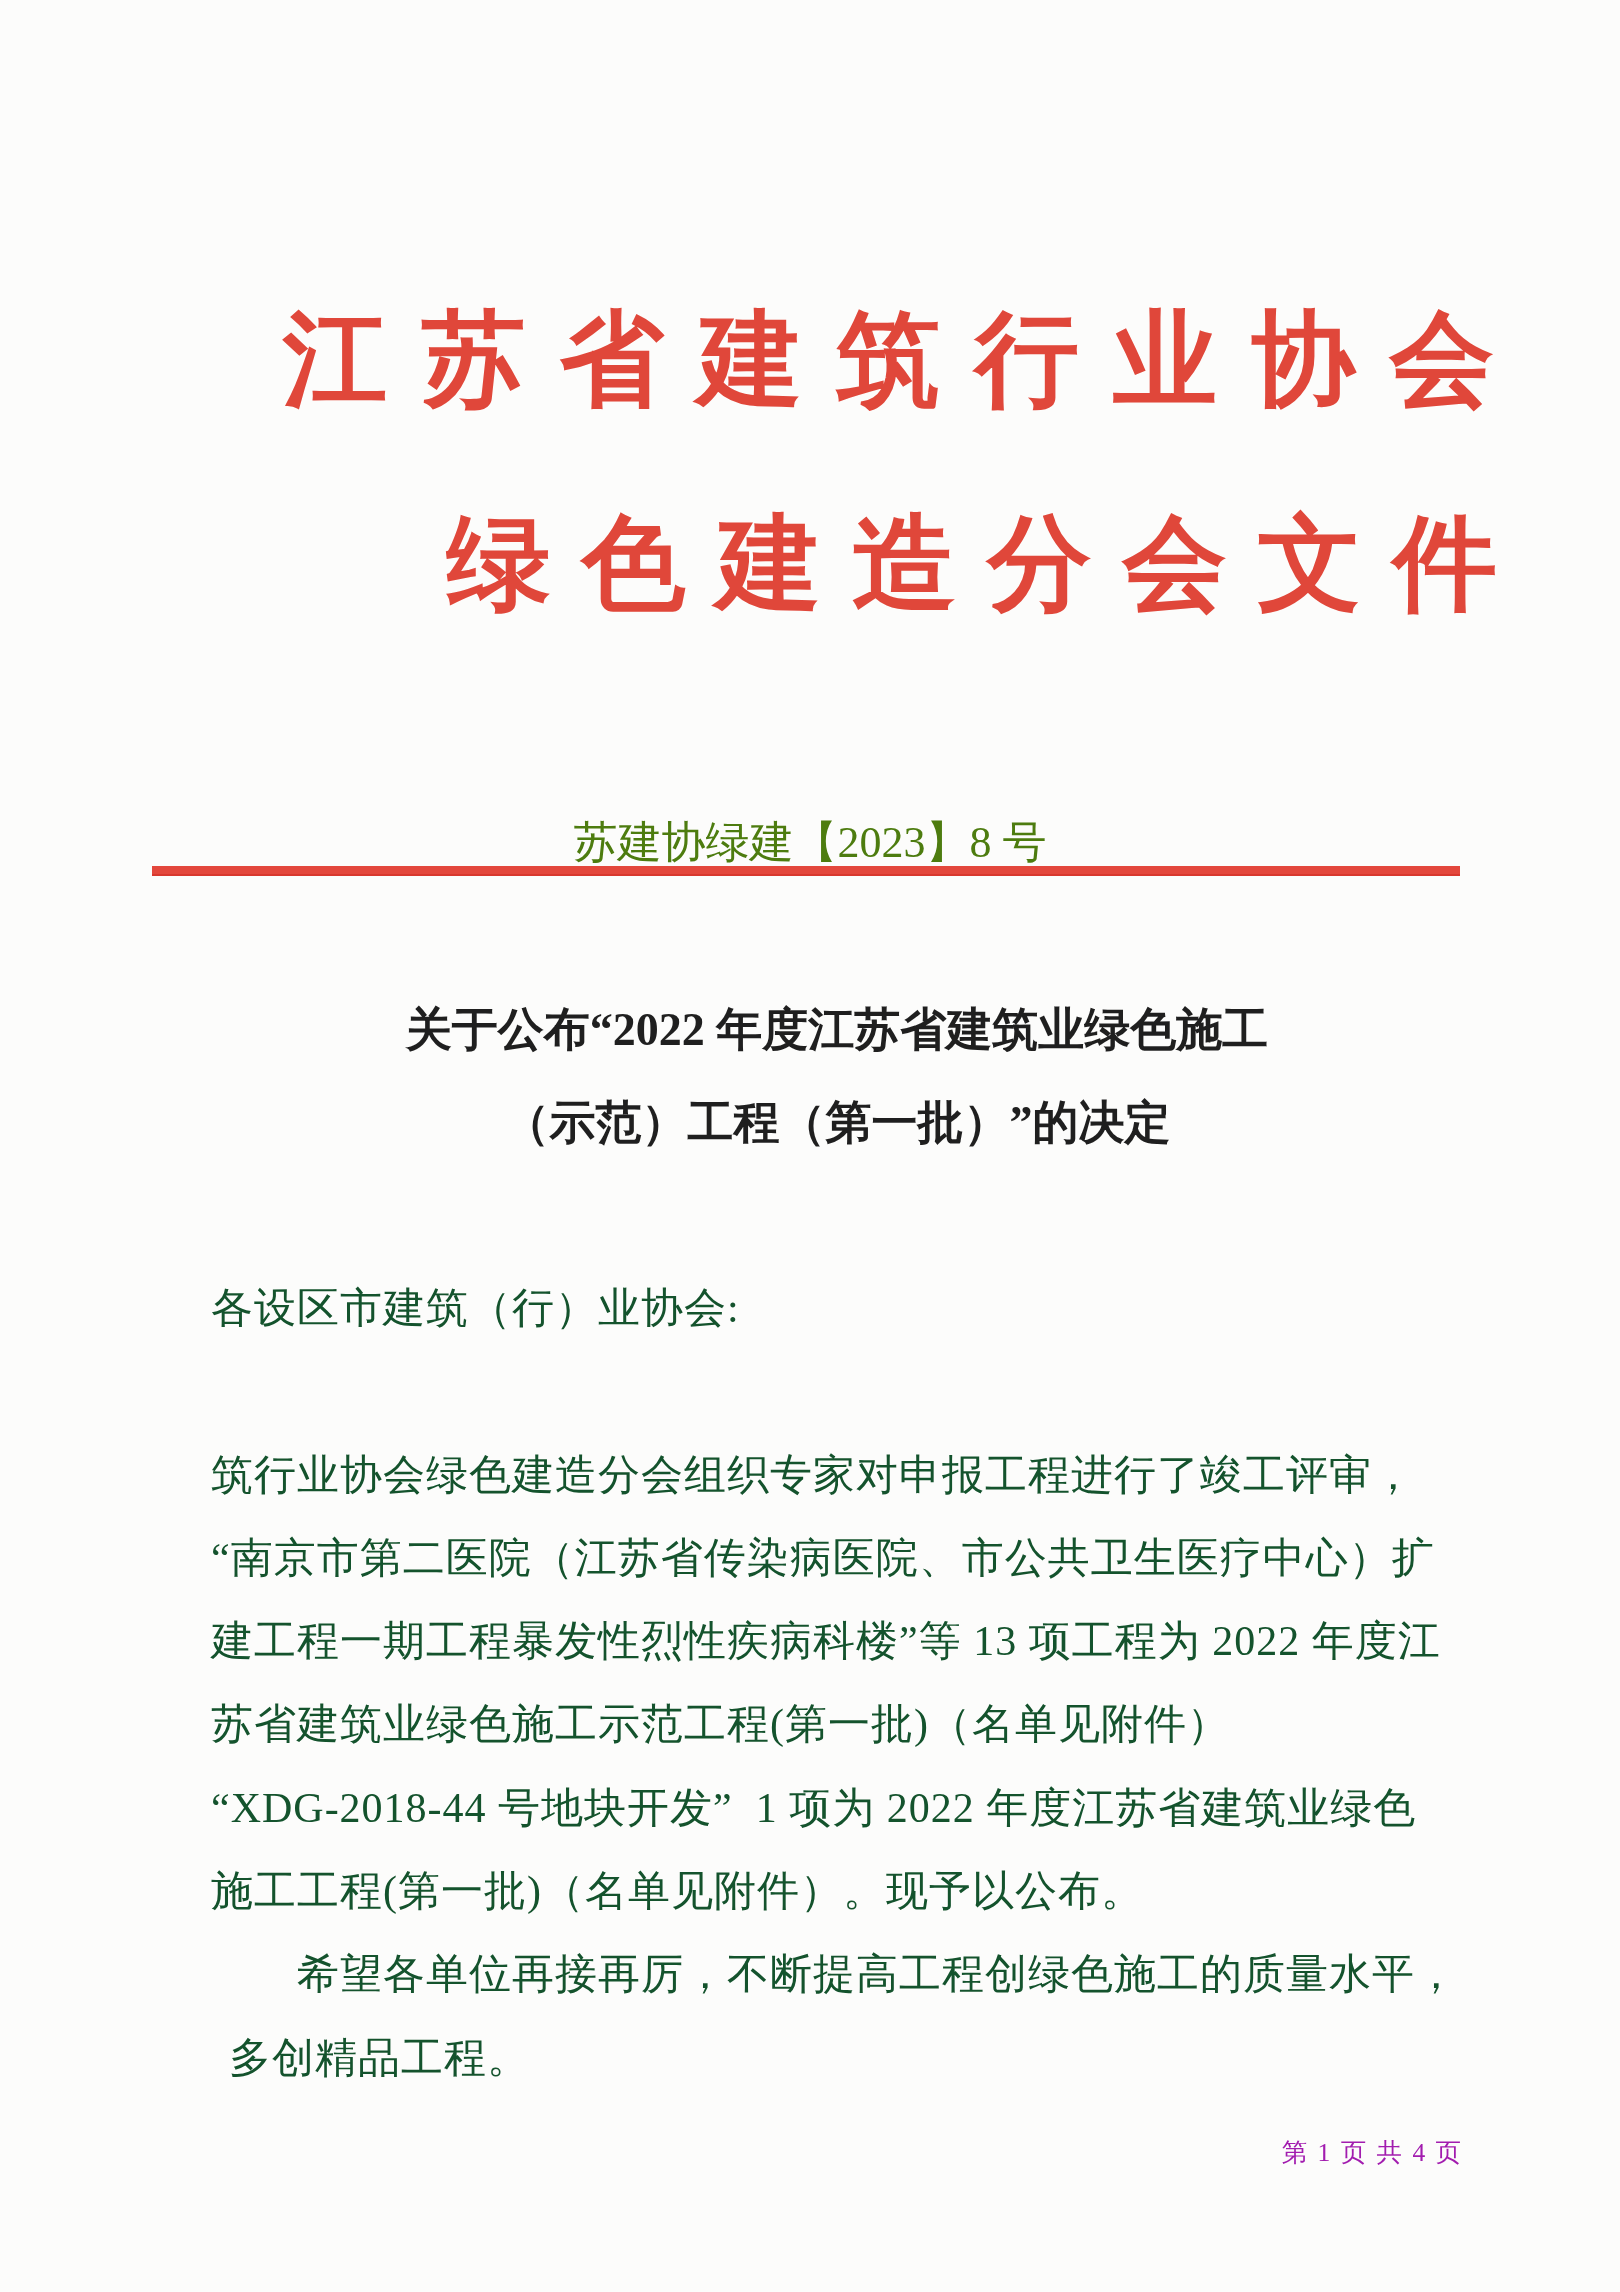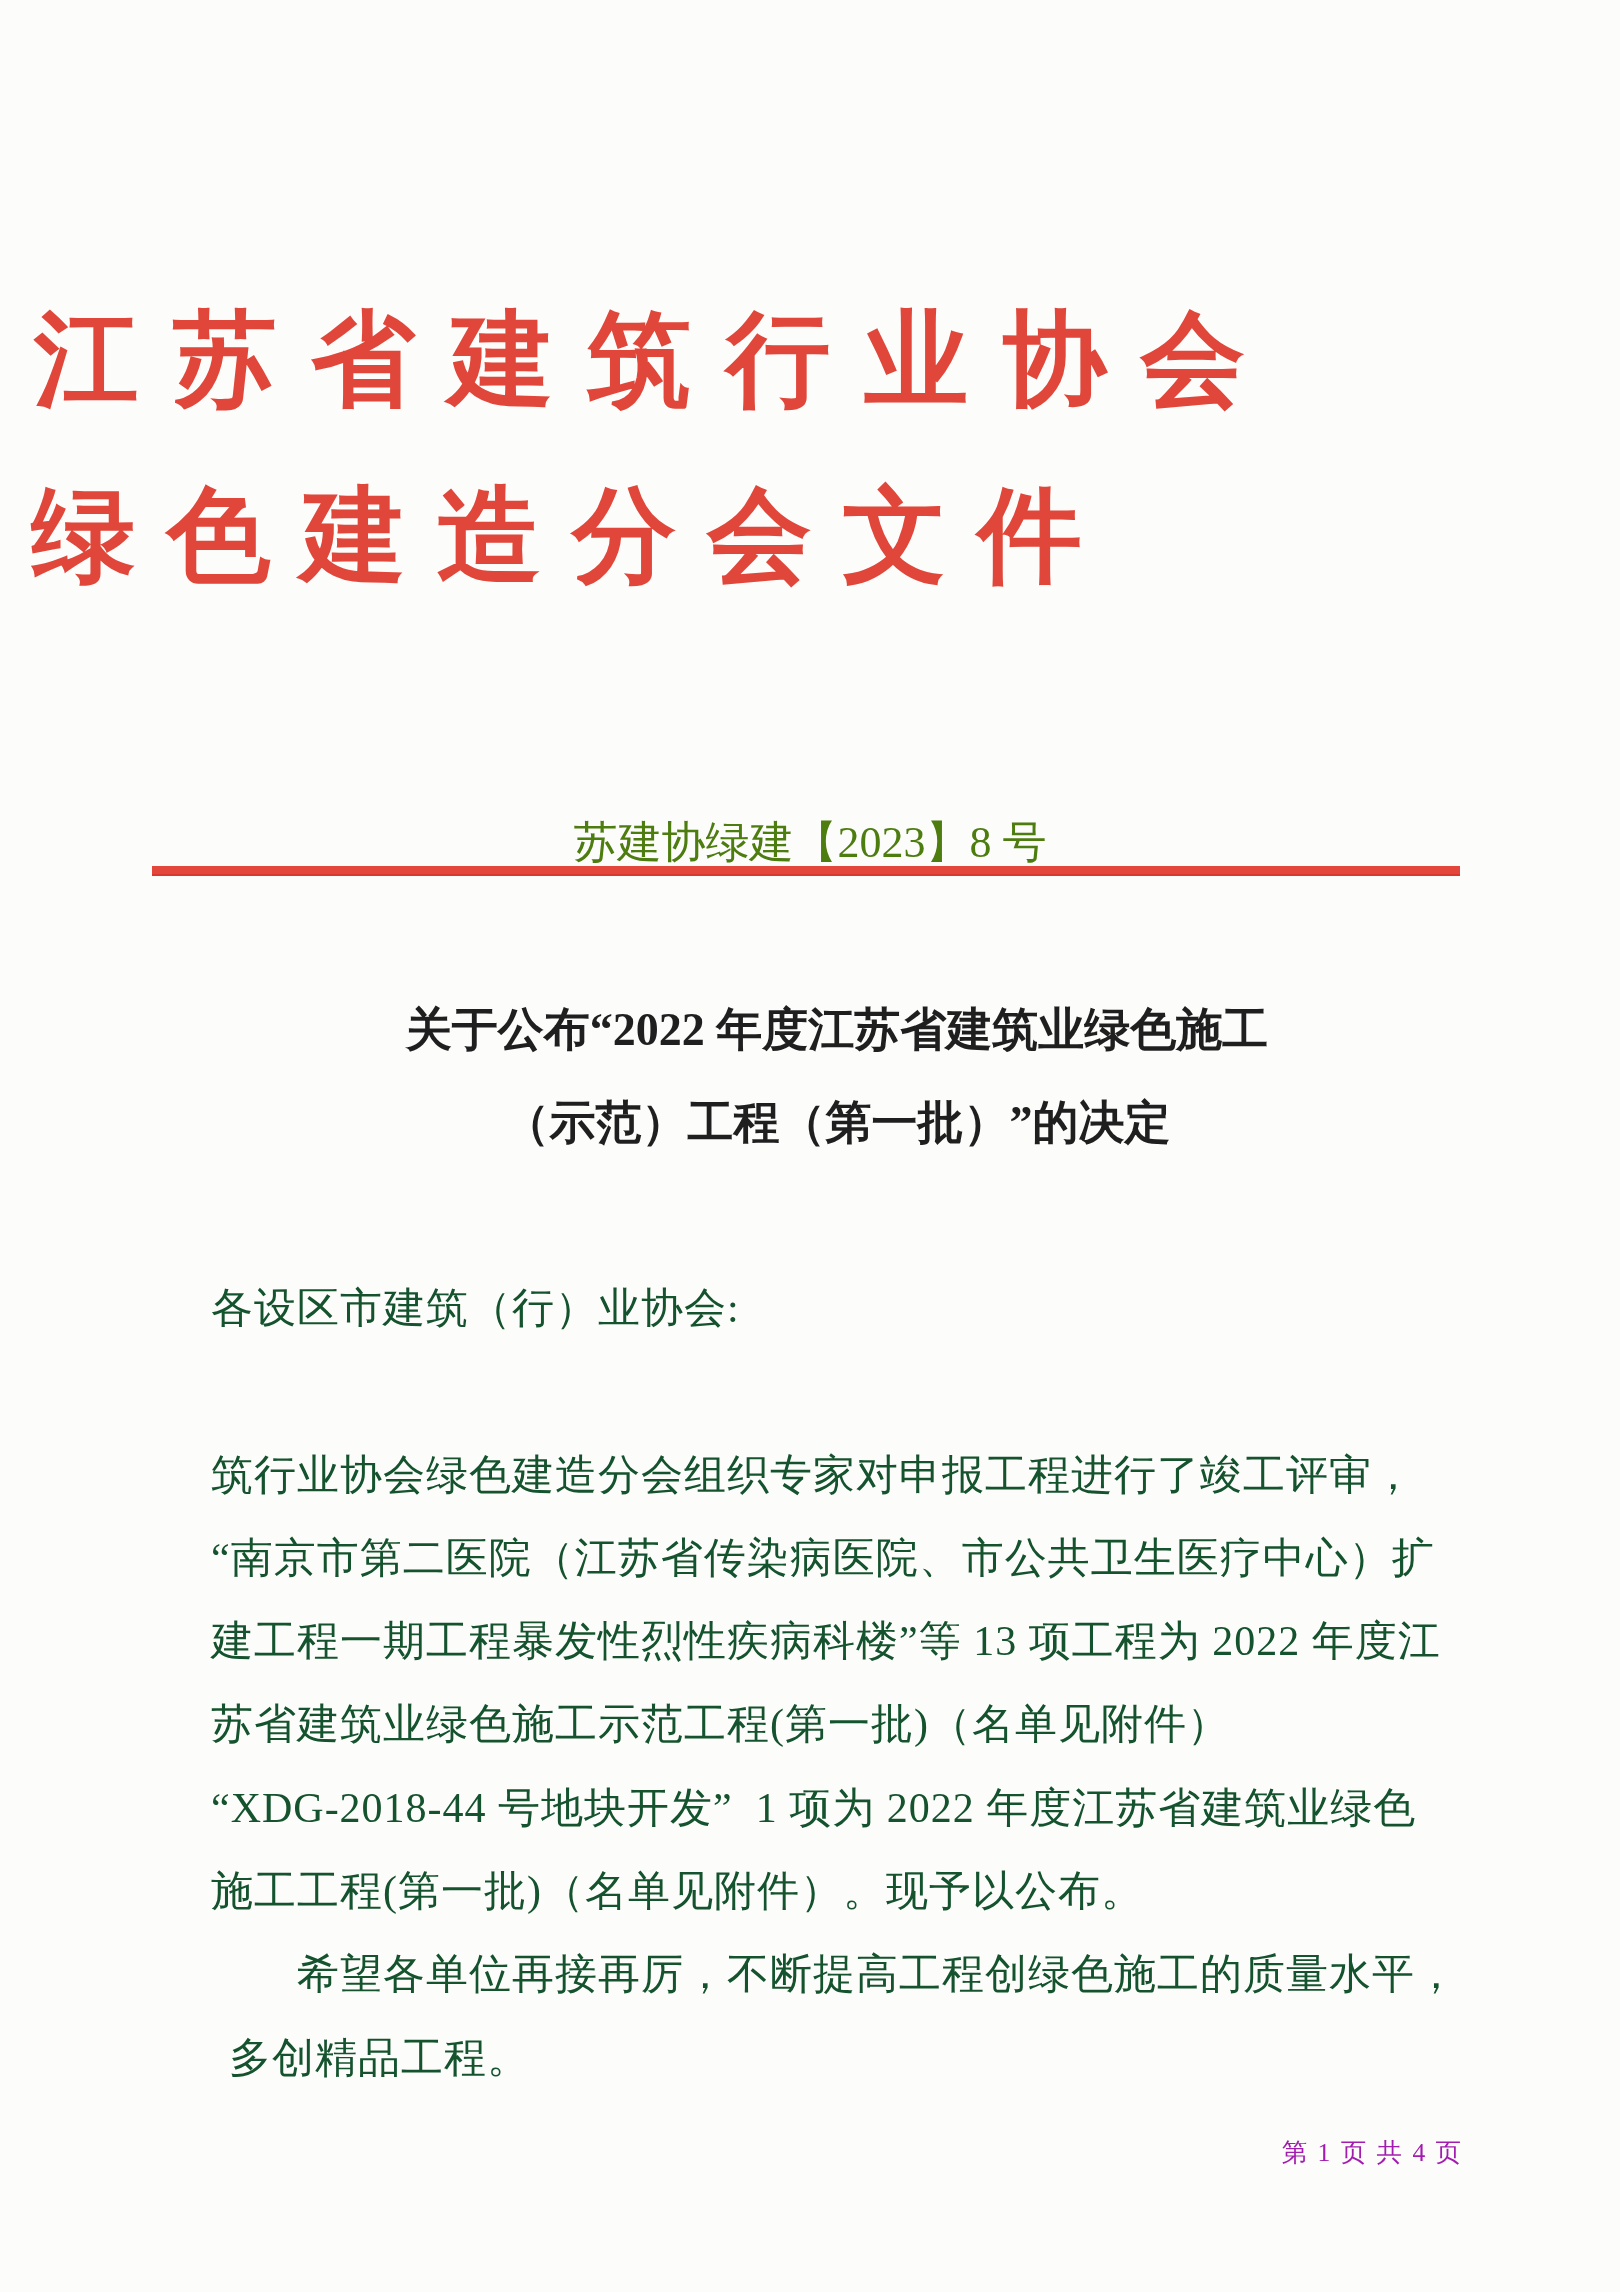--- a/index.html
+++ b/index.html
@@ -15,31 +15,31 @@
     background: #fcfcfb;
     overflow: hidden;
     font-family: "Liberation Serif", "DejaVu Serif", serif;
     color: #2e2e2e;
   }
   
   .letterhead-line {
     position: absolute;
     left: 0;
     width: 1528px;
-    text-align: left;
+    text-align: right;
     font-weight: bold;
     color: #e0473a;
     font-size: 104px;
     line-height: 1;
     letter-spacing: 0.33em;
     text-indent: 0.33em;
     white-space: pre;
   }
   .letterhead-line.l1 { top: 308px; }
-  .letterhead-line.l2 { top: 484px; letter-spacing: 0.30em; text-indent: 0.30em; }
+  .letterhead-line.l2 { top: 512px; letter-spacing: 0.30em; text-indent: 0.30em; }
 
   
   .doc-number {
     position: absolute;
     top: 821px;
     left: 0;
     width: 1620px;
     text-align: center;
     font-size: 44px;
     line-height: 1;

